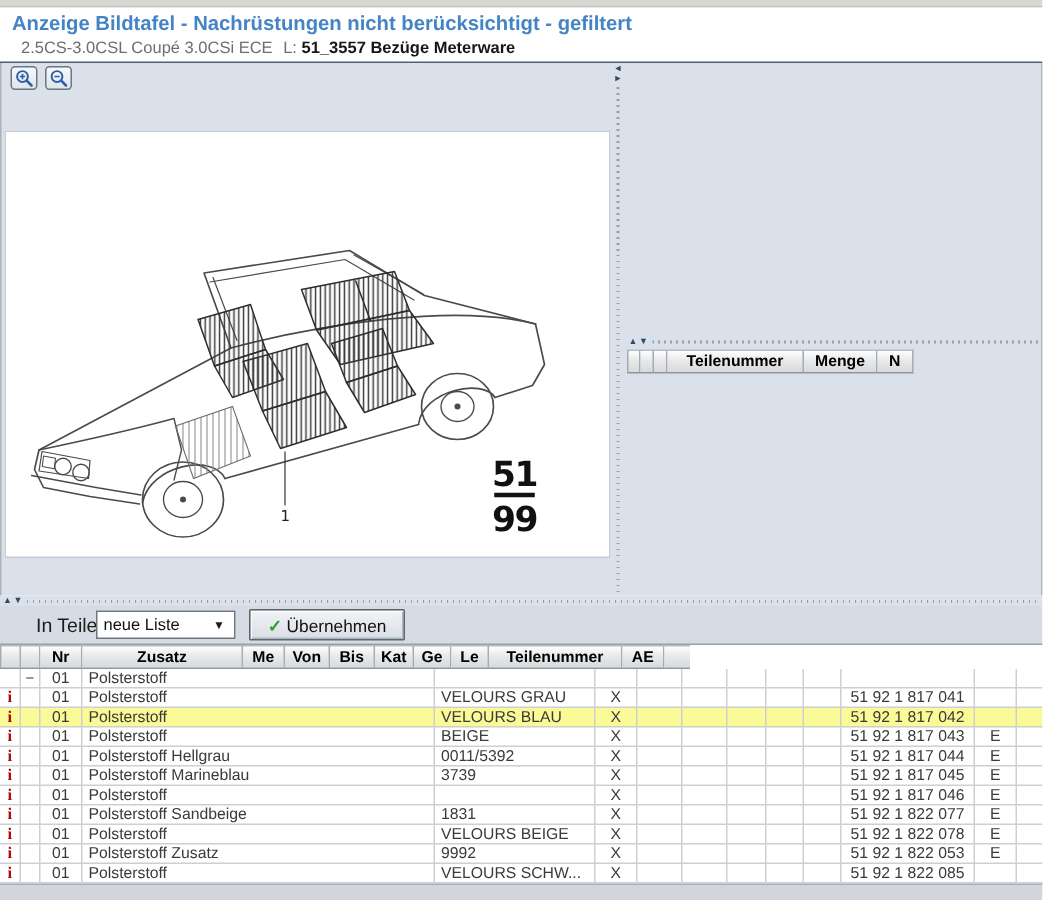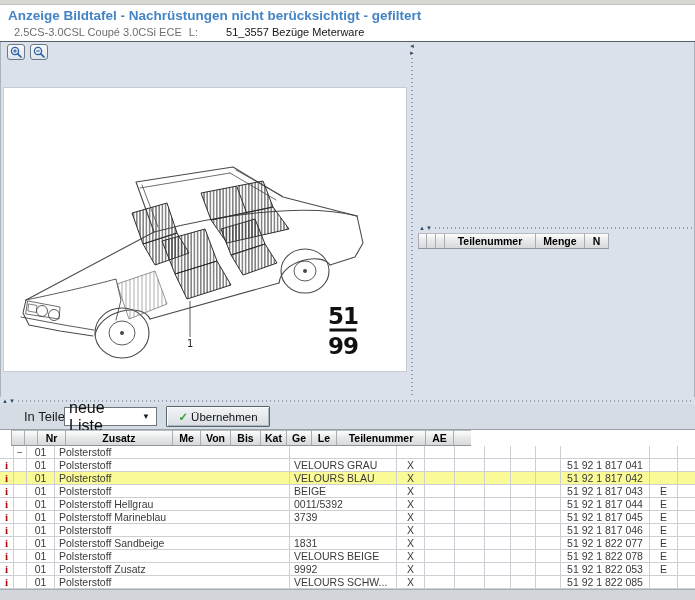--- a/index.html
+++ b/index.html
@@ -11,21 +11,21 @@
     font-size:11px;
     color:#3a3a3a;
   }
   
   .top-strip{ position:absolute; left:0; top:0; width:695px; height:5px;
     background:#d8d8d2; border-bottom:1px solid #c3c3bd; }
   
   .title-block{ position:absolute; left:0; top:5px; width:695px; height:37px; background:#fff; }
   .page-title{ position:absolute; left:8px; top:3px; font-size:13.5px; font-weight:bold; color:var(--title-blue,#4484C4); }
   .page-subtitle{ position:absolute; left:14px; top:21px; font-size:11px; color:#6e6e6e; white-space:nowrap; }
-  .page-subtitle .sub-bold{ color:#161616; font-weight:normal;margin-left:25px; }
+  .page-subtitle .sub-bold{ color:#161616; font-weight:bold; }
   .title-divider{ position:absolute; left:0; top:41px; width:695px; height:1px; background:#53606c; }
   
   .content{ position:absolute; left:0; top:42px; width:695px; height:355px; }
   .left-panel{ position:absolute; left:0; top:0; width:408px; height:355px;
     background:var(--panel-bg,#DAE1EA); border-left:1px solid #aab2ba; }
   .zoom-buttons{ position:absolute; left:6px; top:2px; display:flex; gap:5px; }
   .zoom-btn{ width:18px; height:16px; border:1px solid #6c7884; border-radius:3px;
     background:linear-gradient(180deg,#f7f9fb,#dfe5eb);
     display:flex; align-items:center; justify-content:center; cursor:pointer; padding:0; }
   .image-box{ position:absolute; left:2px; top:45px; width:404px; height:285px;
@@ -53,31 +53,31 @@
   .hdr-cell:first-child{ border-left:1px solid #a6acb2; }
   .mini-c0{ width:9px; } .mini-c1{ width:9px; } .mini-c2{ width:9px; }
   .mini-teilenummer{ width:91px; } .mini-menge{ width:49px; } .mini-n{ width:24px; }
   
   .bottom-splitter{ left:0; top:355px; width:695px; height:7px; }
   .toolbar{ position:absolute; left:0; top:404px; width:695px; height:26px;
     background:#d6dce3; border-bottom:1px solid #98a0a8; }
   .tb-label{ position:absolute; left:24px; top:0; line-height:25px; color:#1c1c1c; font-size:13px; }
   .tb-select{ position:absolute; left:64px; top:3px; width:93px; height:19px; background:#fff;
     border:1px solid #6e7680; display:flex; align-items:center; cursor:pointer; }
-  .tb-select .sel-value{ flex:1; padding-left:4px; color:#101010; font-size:16px; }
+  .tb-select .sel-value{ flex:1; padding-left:4px; color:#101010; font-size:11px; }
   .tb-select .sel-arrow{ width:14px; font-size:8px; color:#1a1a1a; }
   .apply-btn{ position:absolute; left:166px; top:2px; width:104px; height:21px;
     border:1px solid #5a6670; border-radius:1px;
     background:linear-gradient(180deg,#f2f4f6,#d9dee4);
     box-shadow:inset 1px 1px 0 #fdfdfd, inset -1px -1px 0 #aeb6be;
     font-family:"Liberation Sans",sans-serif; font-size:11.5px; color:#101010; cursor:pointer; }
   .apply-btn .check{ color:var(--check-green,#2F9E2F); font-weight:bold; margin-right:3px; }
   
   .parts-table{ position:absolute; left:0; top:430px; width:695px; height:170px; background:#fff; }
-  .pt-header{ display:flex; height:16px;padding-left:11px; }
+  .pt-header{ display:flex; height:16px; }
   .pt-row{ display:flex; height:13px; background:#fff; cursor:default; }
   .pt-row.hl{ background:var(--highlight-yellow,#FAFA96); }
   .cell{ height:13px; line-height:12px; font-size:10.5px; color:#3a3a3a; overflow:hidden; white-space:nowrap;
     border-right:1px solid #ccd0d4; border-bottom:1px solid #ccd0d4; text-align:center; }
   .cell.left{ text-align:left; padding-left:4px; }
   .c-info{ width:14px; } .c-exp{ width:13px; } .c-nr{ width:28px; } .c-name{ width:235px; }
   .c-zusatz{ width:107px; } .c-me{ width:28px; } .c-von{ width:30px; } .c-bis{ width:30px; }
   .c-kat{ width:26px; } .c-ge{ width:25px; } .c-le{ width:25px; } .c-tnr{ width:89px; }
   .c-ae{ width:28px; } .c-fill{ width:17px; border-right:none; }
   .pt-header .hdr-cell{ border-bottom:1px solid #8e959c; }

